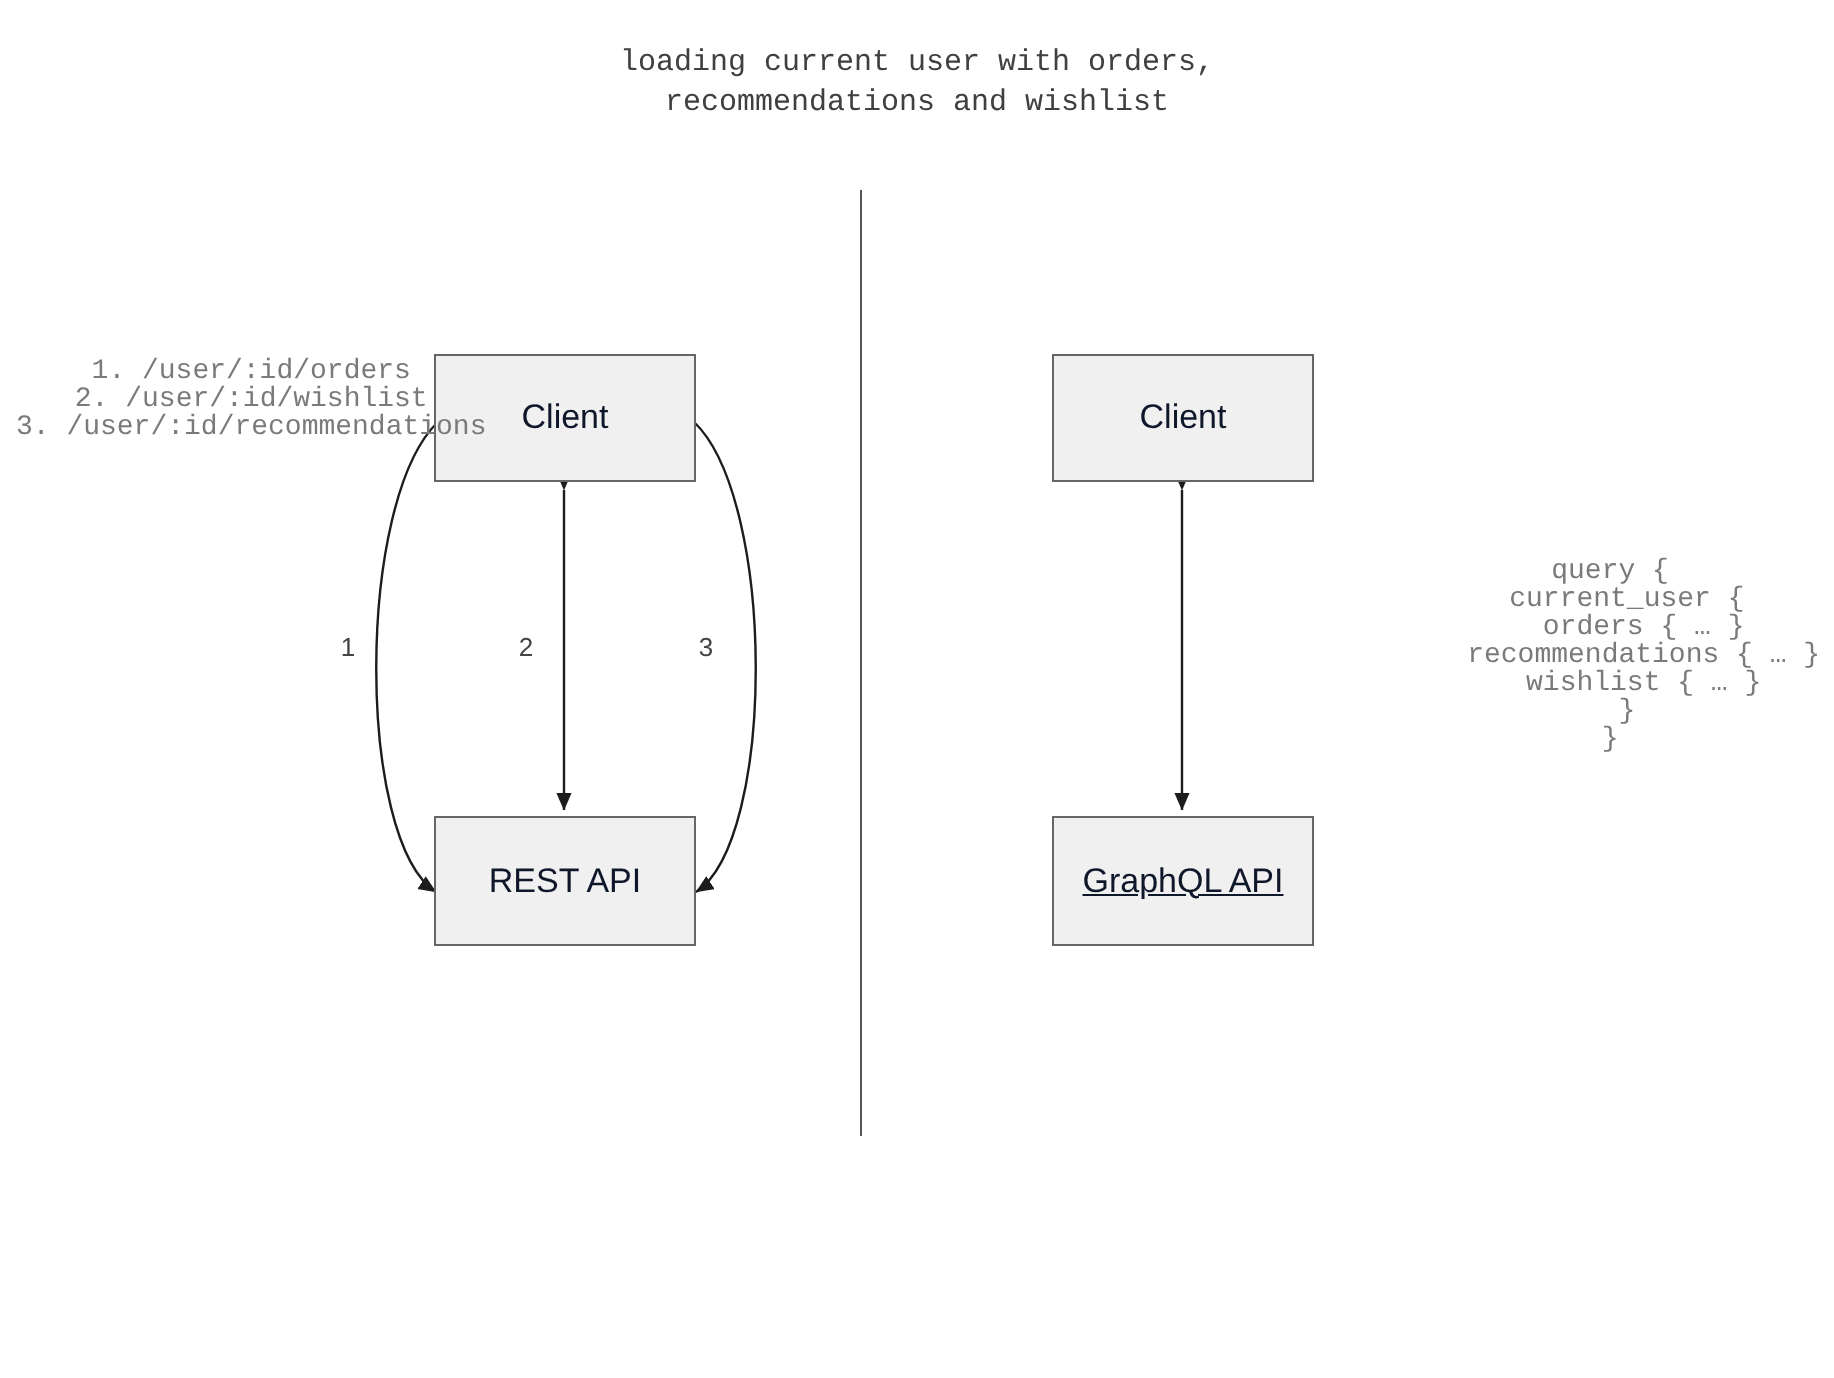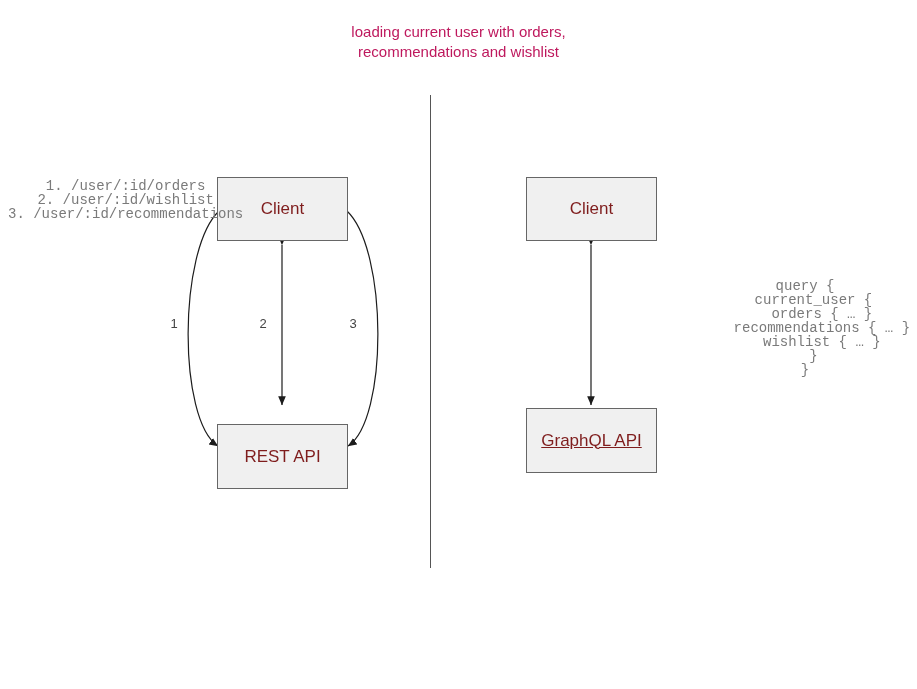--- a/index.html
+++ b/index.html
@@ -18,22 +18,23 @@
 
   
   .diagram-title {
     position: absolute;
     left: 0;
     top: 22px;
     width: 917px;
     text-align: center;
     font-size: 15px;
     line-height: 20px;
-    color: #be185d;
+    color: #404040;
     white-space: pre-line;
+    font-family: Liberation Mono, monospace;
   }
 
   
   .divider {
     position: absolute;
     left: 430px;
     top: 95px;
     width: 1px;
     height: 473px;
     background: #555555;
@@ -42,24 +43,24 @@
   
   .node {
     position: absolute;
     box-sizing: border-box;
     background: #f0f0f0;
     border: 1px solid #666666;
     display: flex;
     align-items: center;
     justify-content: center;
     font-size: 17px;
-    color: #7f1d1d;
+    color: #0f172a;
   }
   .node-client-rest  { left: 217px; top: 177px; width: 131px; height: 64px; }
-  .node-rest-api     { left: 217px; top: 424px; width: 131px; height: 65px; }
+  .node-rest-api     { left: 217px; top: 408px; width: 131px; height: 65px; }
   .node-client-gql   { left: 526px; top: 177px; width: 131px; height: 64px; }
   .node-graphql-api  { left: 526px; top: 408px; width: 131px; height: 65px; text-decoration: underline; }
 
   
   .mono-block {
     position: absolute;
     font-family: "Liberation Mono", "DejaVu Sans Mono", monospace;
     font-size: 14px;
     line-height: 14px;
     color: #7a7a7a;

